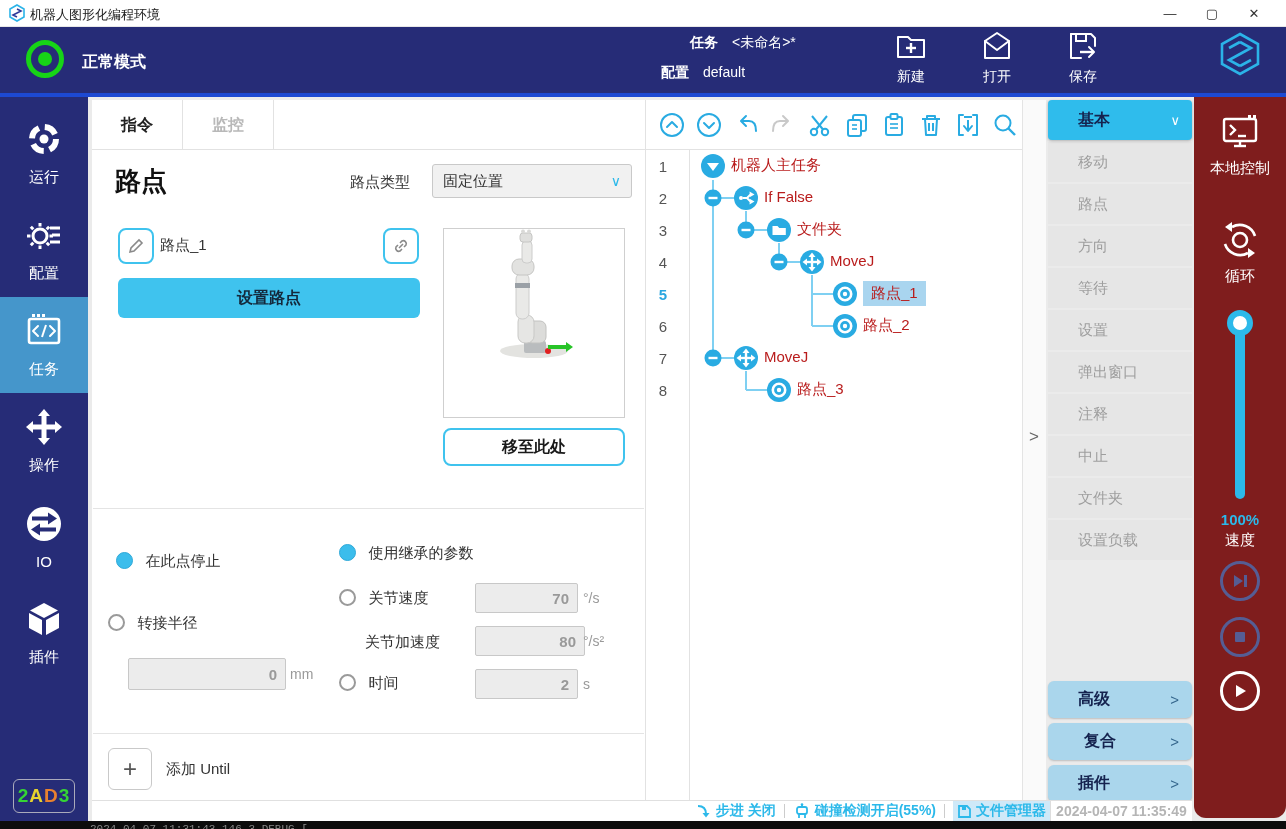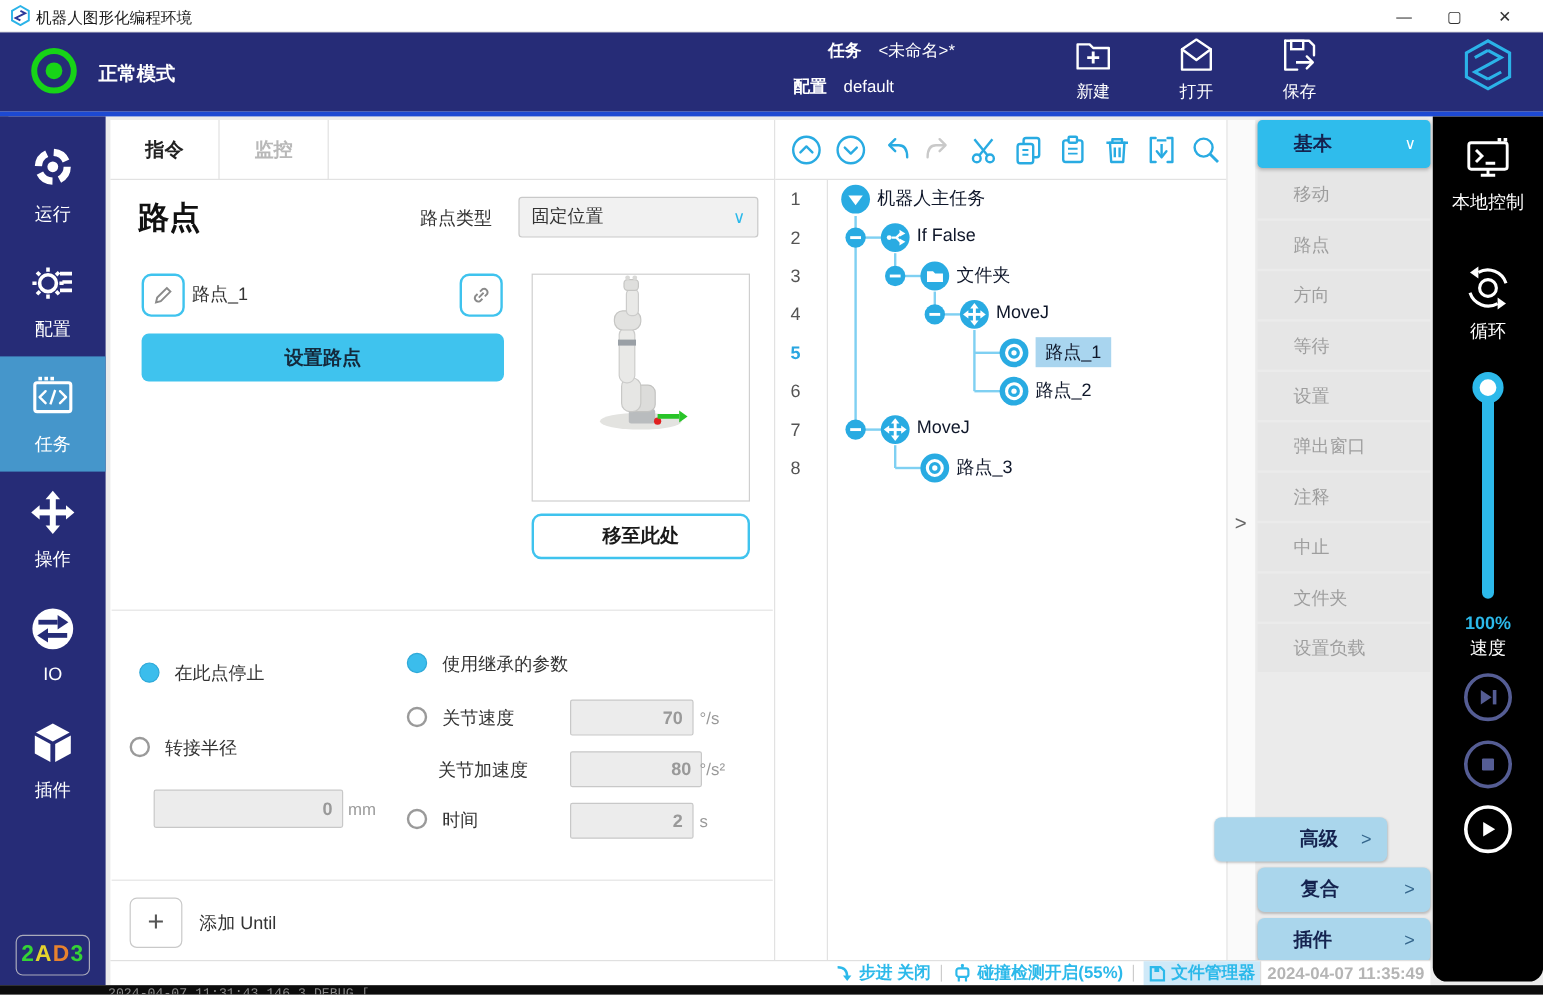--- a/index.html
+++ b/index.html
@@ -60,39 +60,39 @@
   #add-until-btn { left:16px; top:648px; width:44px; height:42px; border:1px solid #c9c9c9; border-radius:6px; background:#fff; display:flex; align-items:center; justify-content:center; font-size:24px; color:#555; }
   #add-until-label { left:74px; top:660px; font-size:15px; color:#333; }
 
   
   #tree-panel { left:645px; top:100px; width:377px; height:700px; background:#fff; border-left:1px solid #e2e2e2; }
   #tree-toolbar { position:absolute; left:0; top:0; width:377px; height:50px; border-bottom:1px solid #e2e2e2; display:flex; align-items:center; padding-left:12px; gap:9px; }
   .tb-icon { width:28px; height:28px; display:flex; align-items:center; justify-content:center; }
   #tree-numcol { position:absolute; left:0; top:50px; width:44px; height:650px; border-right:1px solid #e2e2e2; }
   .tree-num { position:absolute; width:34px; text-align:center; font-size:15px; color:#555; }
   .tree-num.sel { color:#2aa6e0; font-weight:bold; }
-  .tree-label { position:absolute; font-size:15px; color:#0f172a; white-space:nowrap; }
+  .tree-label { position:absolute; font-size:15px; color:#b91c1c; white-space:nowrap; }
   .tree-label.sel { background:#a9d5ef; padding:3px 8px; }
   .conn { position:absolute; background:#7fd0f2; }
   .node-ic { position:absolute; width:26px; height:26px; }
   .minus-ic { position:absolute; width:18px; height:18px; }
 
   #expander { left:1022px; top:100px; width:24px; height:700px; background:#fafafa; border-left:1px solid #e4e4e4; }
   #expander span { position:absolute; top:327px; left:6px; font-size:17px; color:#666; }
 
   
   #palette { left:1048px; top:100px; width:144px; }
   #pal-basic { width:144px; height:40px; background:#2fbcec; border-radius:4px; box-shadow:0 1px 3px rgba(0,0,0,.25); display:flex; align-items:center; font-size:16px; font-weight:bold; color:#15234f; padding-left:30px; position:relative; }
   #pal-basic .chev { position:absolute; right:12px; color:#fff; font-weight:normal; font-size:13px; }
   .pal-item { width:144px; height:40px; margin-top:2px; background:#e6e6e6; color:#9e9e9e; font-size:15px; display:flex; align-items:center; padding-left:30px; }
   .pal-group { position:absolute; left:0; width:144px; height:37px; background:#aad6ec; border-radius:6px; box-shadow:0 1px 2px rgba(0,0,0,.2); color:#15234f; font-size:16px; font-weight:bold; display:flex; align-items:center; padding-left:30px; }
   .pal-group .chev { position:absolute; right:13px; color:#34668c; font-weight:normal; font-size:15px; }
 
   
-  #right-sidebar { left:1194px; top:97px; width:92px; height:721px; background:#000000; border-radius:0 0 12px 12px; }
+  #right-sidebar { left:1194px; top:97px; width:92px; height:721px; background:#7f1d1d; border-radius:0 0 12px 12px; }
   .rs-item { position:absolute; left:0; width:92px; display:flex; flex-direction:column; align-items:center; gap:6px; color:#fff; font-size:15px; }
   #speed-track { position:absolute; left:41px; top:222px; width:10px; height:180px; background:#2cb9ea; border-radius:5px; }
   #speed-handle { position:absolute; left:33px; top:213px; width:26px; height:26px; border-radius:50%; background:#fff; border:6px solid #2cb9ea; }
   #speed-pct { position:absolute; left:0; top:414px; width:92px; text-align:center; color:#2cb9ea; font-size:15px; font-weight:bold; }
   #speed-label { position:absolute; left:0; top:434px; width:92px; text-align:center; color:#fff; font-size:15px; }
   .play-btn { position:absolute; left:26px; width:40px; height:40px; border-radius:50%; display:flex; align-items:center; justify-content:center; }
   .play-btn.dim { border:3px solid #555d94; color:#555d94; }
   .play-btn.lit { border:3px solid #fff; color:#fff; }
 
   
@@ -537,21 +537,21 @@
       <div class="pal-item">等待</div>
       <div class="pal-item">设置</div>
       <div class="pal-item">弹出窗口</div>
       <div class="pal-item">注释</div>
       <div class="pal-item">中止</div>
       <div class="pal-item">文件夹</div>
       <div class="pal-item">设置负载</div>
     </div>
 </div>
 <div>
-    <div class="pal-group abs" style="left: 1012px; top: 681px; justify-content: center;">
+    <div class="pal-group abs" style="left: 1048px; top: 681px;">
       <span>高级</span>
       <span class="chev">&gt;</span>
     </div>
     <div class="pal-group abs" style="left: 1048px; top: 723px; padding-left: 36px;">
       <span>复合</span>
       <span class="chev">&gt;</span>
     </div>
     <div class="pal-group abs" style="left: 1048px; top: 765px;">
       <span>插件</span>
       <span class="chev">&gt;</span>

